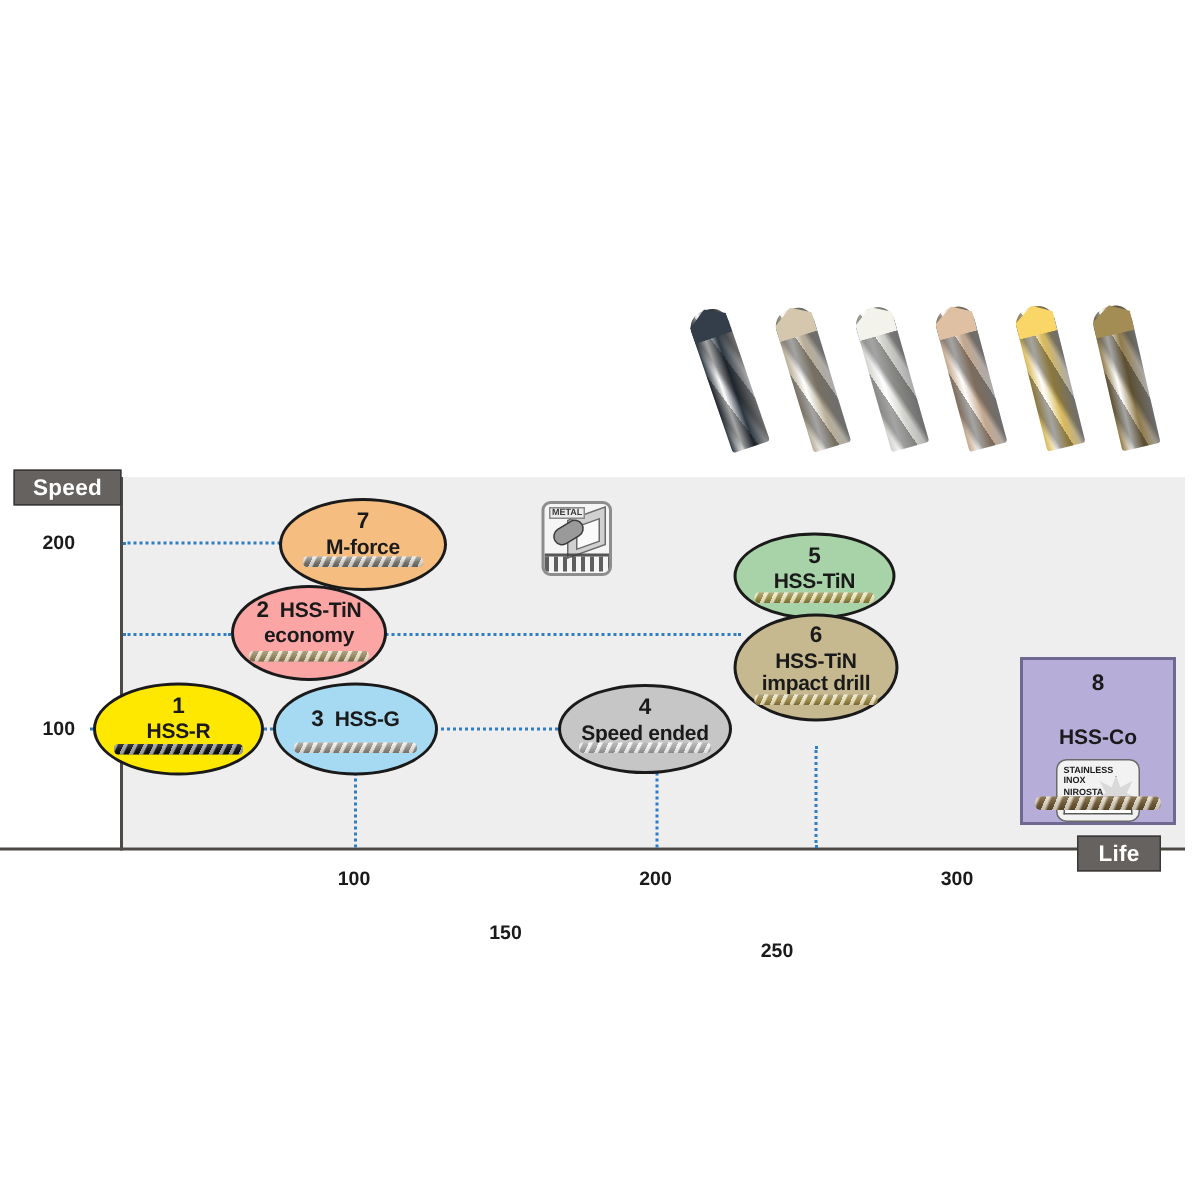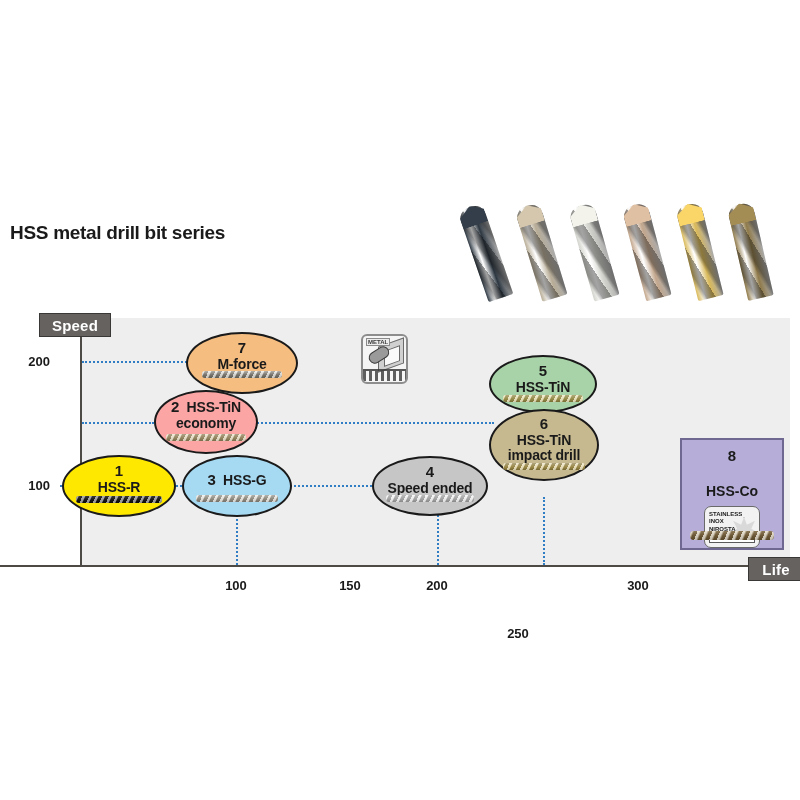--- a/index.html
+++ b/index.html
@@ -66,21 +66,20 @@
   }
 
   .axis-badge {
     position: absolute;
     background: #666260;
     border: 1px solid #3a3836;
     color: #ffffff;
     font-size: 15px; font-weight: bold;
     display: flex; align-items: center; justify-content: center;
     letter-spacing: .2px;
-    margin-left: 30px;
   }
   #speed-badge { left: 9px; top: 313px; width: 72px; height: 24px; }
   #life-badge  { left: 718px; top: 557px; width: 56px; height: 24px; }
 
   .ytick {
     position: absolute; font-size: 13px; font-weight: bold; color: #1a1a1a;
     text-align: right; width: 44px; right: auto;
   }
   .xtick {
     position: absolute; font-size: 13px; font-weight: bold; color: #1a1a1a;
@@ -217,21 +216,20 @@
     background:
       repeating-linear-gradient(90deg,#444 0 3px, transparent 3px 6px);
     opacity: .85;
     border-top: 2px solid #3a3a3a;
   }
 </style>
 </head>
 <body>
 
 <div id="header">
-  <div id="series-title">HSS metal drill bit series</div>
 </div>
 
 <div id="bit-strip">
     <div class="bit-photo" style="left: 8px; transform: rotate(-19deg);">
       <div class="flute" style="background: linear-gradient(90deg, rgb(44, 54, 64) 0%, rgba(255, 255, 255, 0.333) 28%, rgb(44, 54, 64) 58%, rgba(0, 0, 0, 0.333) 100%);"></div>
       <div class="twist" style="background: repeating-linear-gradient(72deg, rgba(255, 255, 255, 0.55) 0px, rgba(255, 255, 255, 0.55) 5px, rgba(0, 0, 0, 0.42) 9px, rgba(0, 0, 0, 0.42) 17px);"></div>
       <div class="tip" style="background: rgb(44, 54, 64); filter: brightness(1.15);"></div>
     </div>
     <div class="bit-photo" style="left: 62px; transform: rotate(-17deg);">
       <div class="flute" style="background: linear-gradient(90deg, rgb(184, 173, 151) 0%, rgba(255, 255, 255, 0.333) 28%, rgb(184, 173, 151) 58%, rgba(0, 0, 0, 0.333) 100%);"></div>
@@ -264,21 +262,21 @@
 <div id="axis-y"></div>
 <div id="axis-x"></div>
 
 <div id="speed-badge" class="axis-badge">Speed</div>
 <div id="life-badge" class="axis-badge">Life</div>
 
 <div class="ytick" style="left:6px; top:354px;">200</div>
 <div class="ytick" style="left:6px; top:478px;">100</div>
 
 <div class="xtick" style="left:214px;">100</div>
-<div class="xtick" style="left:328px;">150</div>
+<div class="xtick" style="left:315px;margin-top:36px;">150</div>
 <div class="xtick" style="left:415px;">200</div>
 <div class="xtick" style="left:496px;margin-top:48px;">250</div>
 <div class="xtick" style="left:616px;">300</div>
 
 <div class="hline" style="left:82px;  top:361px; width:108px;"></div>
 <div class="hline" style="left:82px;  top:422px; width:72px;"></div>
 <div class="hline" style="left:254px; top:422px; width:240px;"></div>
 <div class="hline" style="left:82px;  top:485px; width:-0px;"></div>
 <div class="hline" style="left:60px;  top:485px; width:18px;"></div>
 <div class="hline" style="left:168px; top:485px; width:18px;"></div>

